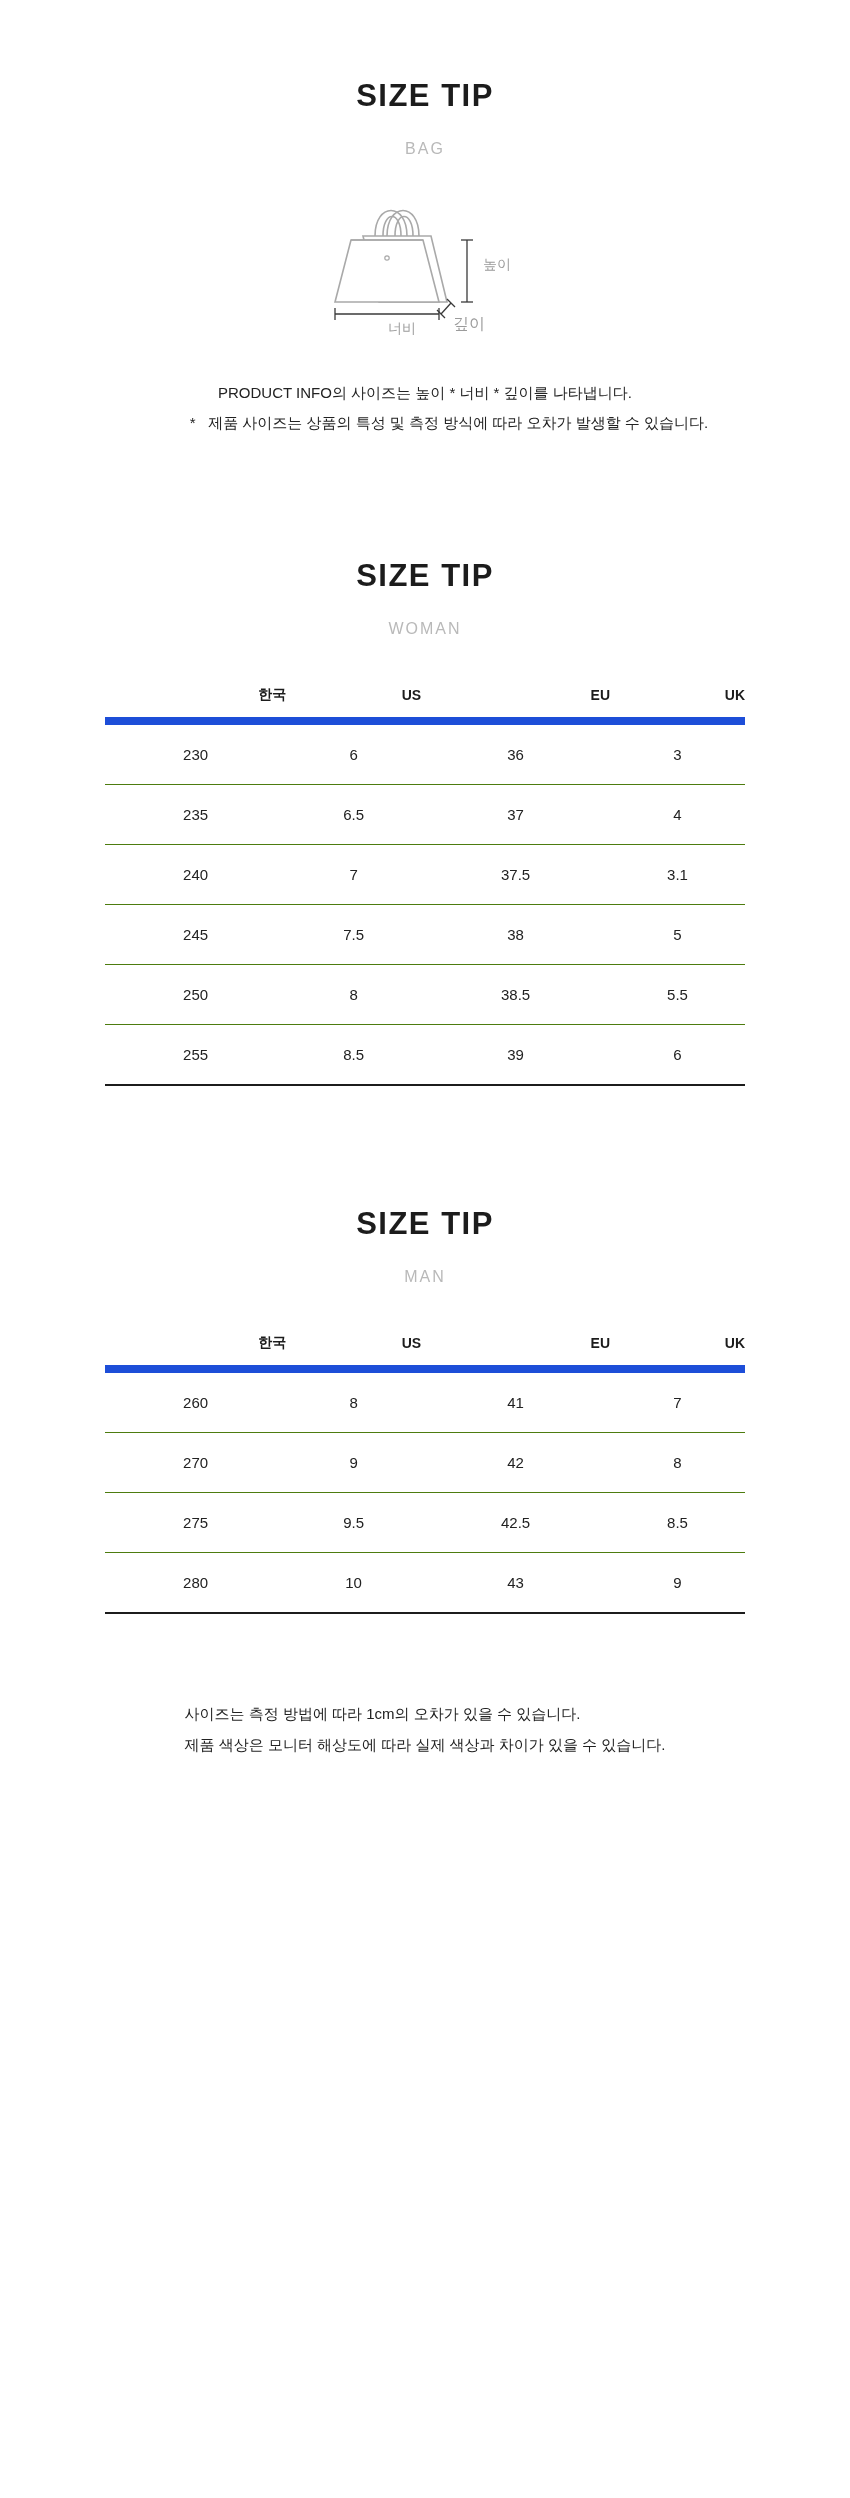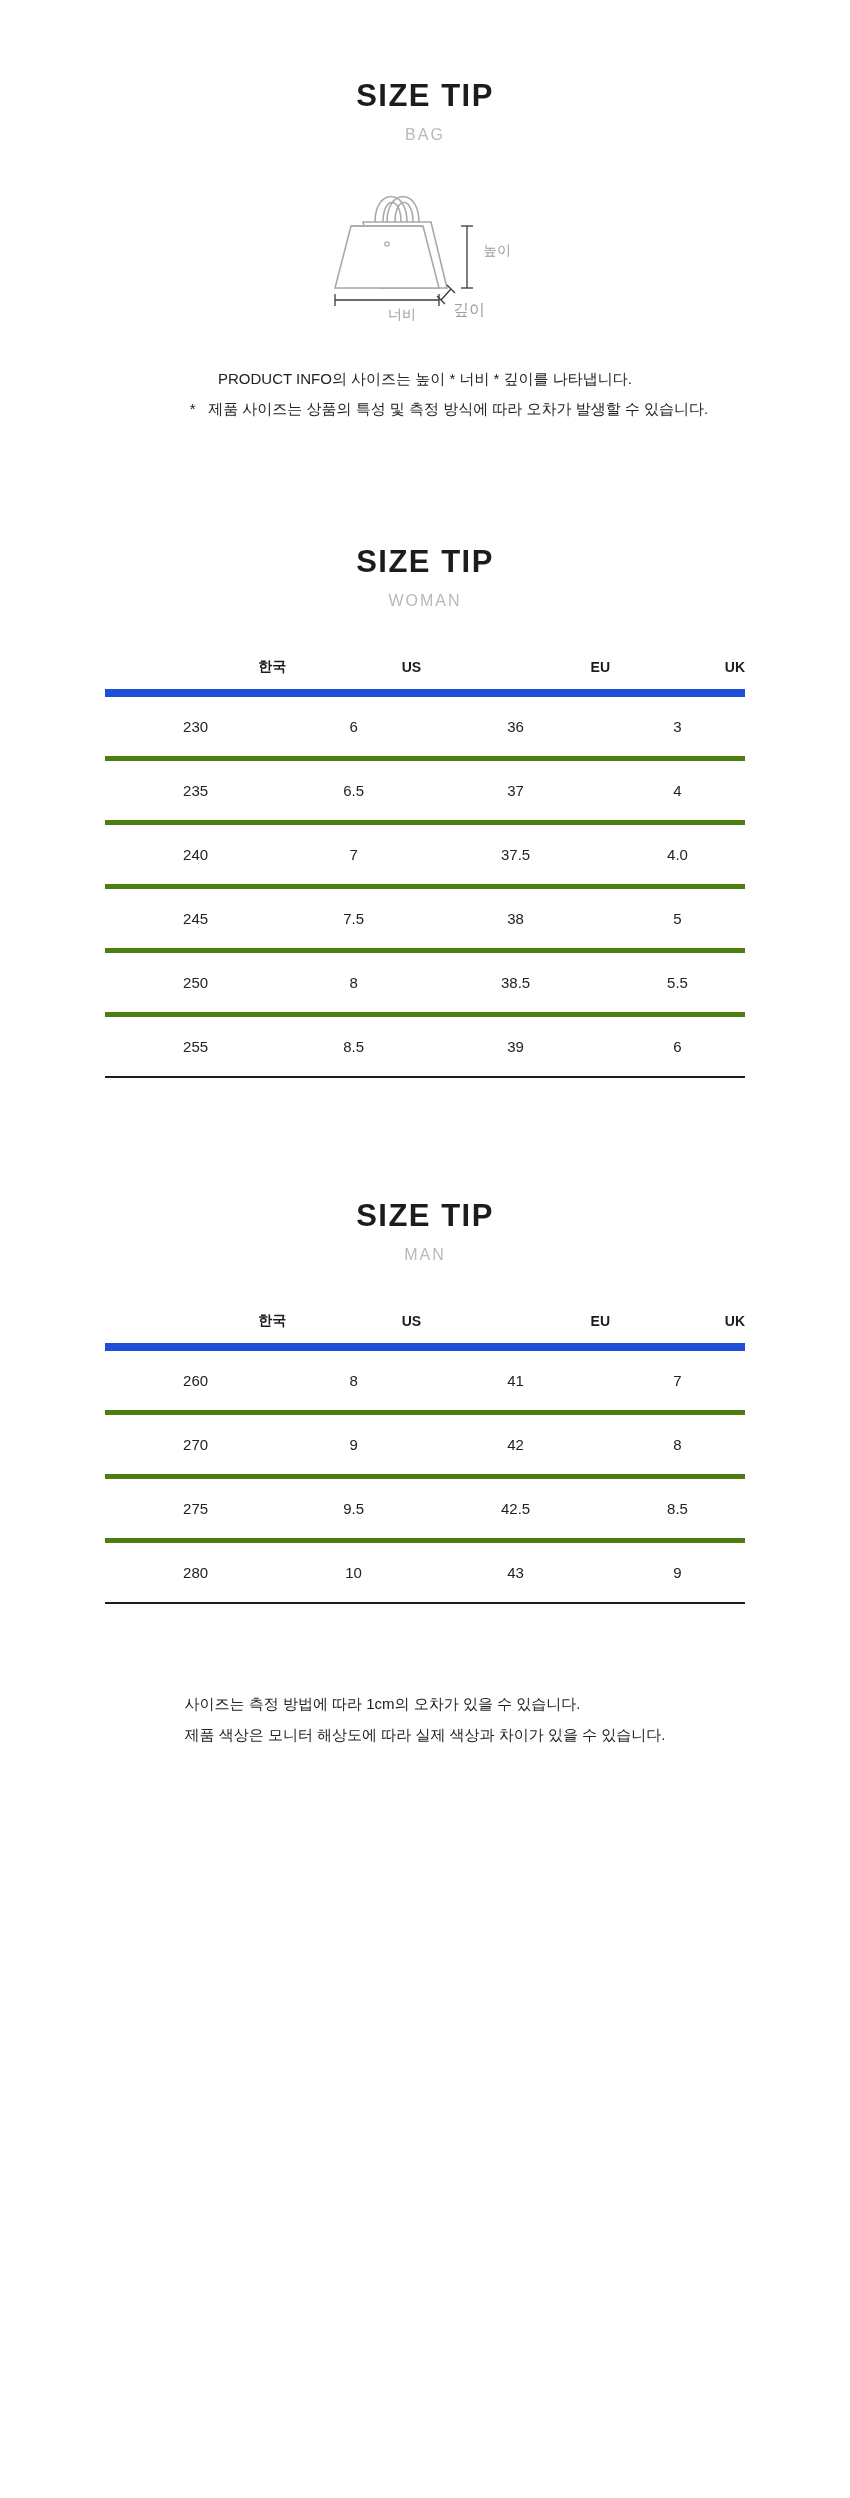--- a/index.html
+++ b/index.html
@@ -32,21 +32,21 @@
     font-weight: bold;
     letter-spacing: 1.5px;
     color: #1c1c1c;
     text-align: center;
   }
   .sec-sub {
     font-size: 16px;
     letter-spacing: 2px;
     color: #b9b9b9;
     text-align: center;
-    margin-top: 12px;
+    margin-top: 26px;
   }
 
   
   .bag-wrap {
     margin-top: 26px;
     width: 340px;
     height: 160px;
     position: relative;
   }
   .bag-wrap svg { display: block; }
@@ -76,21 +76,21 @@
     color: #1c1c1c;
     padding: 10px 0 13px 0;
     text-align: right;
     border-bottom: 8px solid #1d4ed8;
   }
   table.size-table td {
     font-size: 15px;
     color: #222;
     text-align: center;
     padding: 21px 0;
-    border-bottom: 5px solid #4d7c0f;
+    border-bottom: 1px solid #4d7c0f;
   }
   table.size-table tr:last-child td {
     border-bottom: 2px solid #1c1c1c;
   }
 
   
   .footer-notes {
     line-height: 31px;
     font-size: 15px;
     color: #222;
@@ -177,21 +177,21 @@
           <tr>
             <td>235</td>
             <td>6.5</td>
             <td>37</td>
             <td>4</td>
           </tr>
           <tr>
             <td>240</td>
             <td>7</td>
             <td>37.5</td>
-            <td>4.0</td>
+            <td>3.1</td>
           </tr>
           <tr>
             <td>245</td>
             <td>7.5</td>
             <td>38</td>
             <td>5</td>
           </tr>
           <tr>
             <td>250</td>
             <td>8</td>

